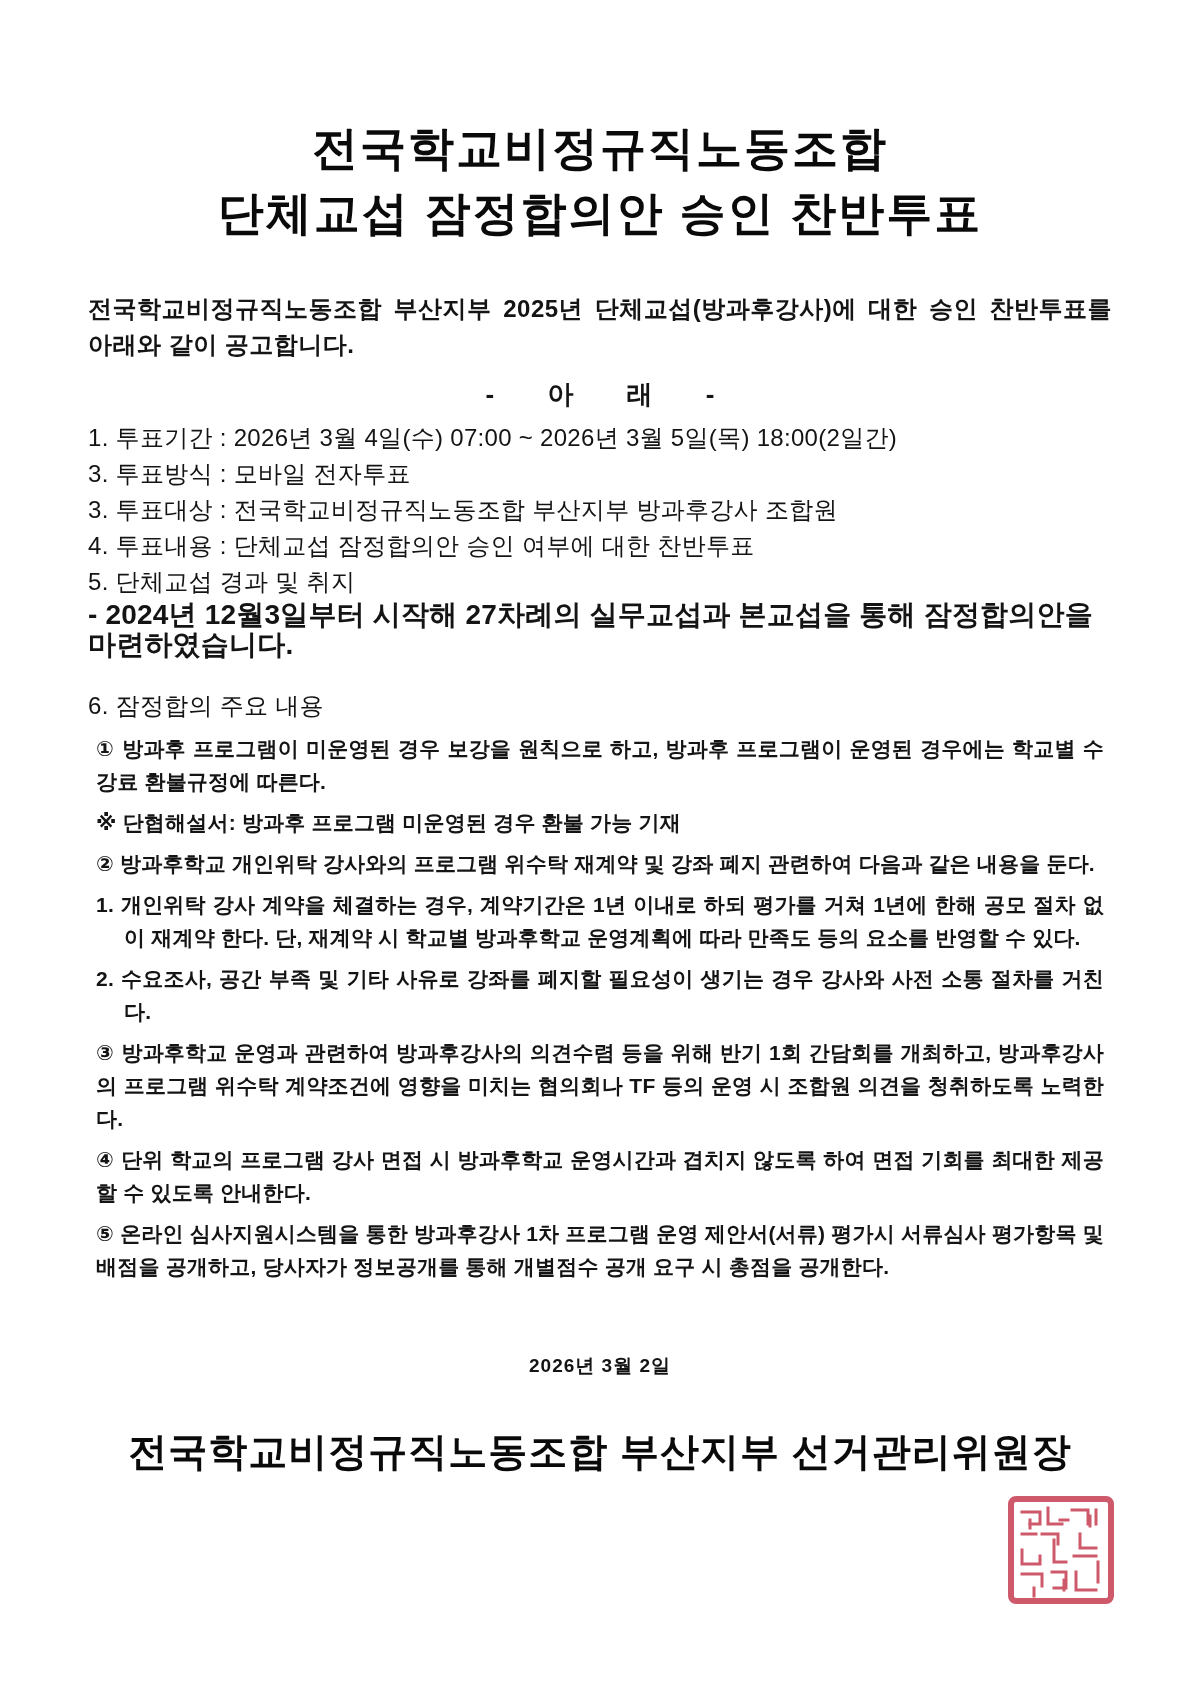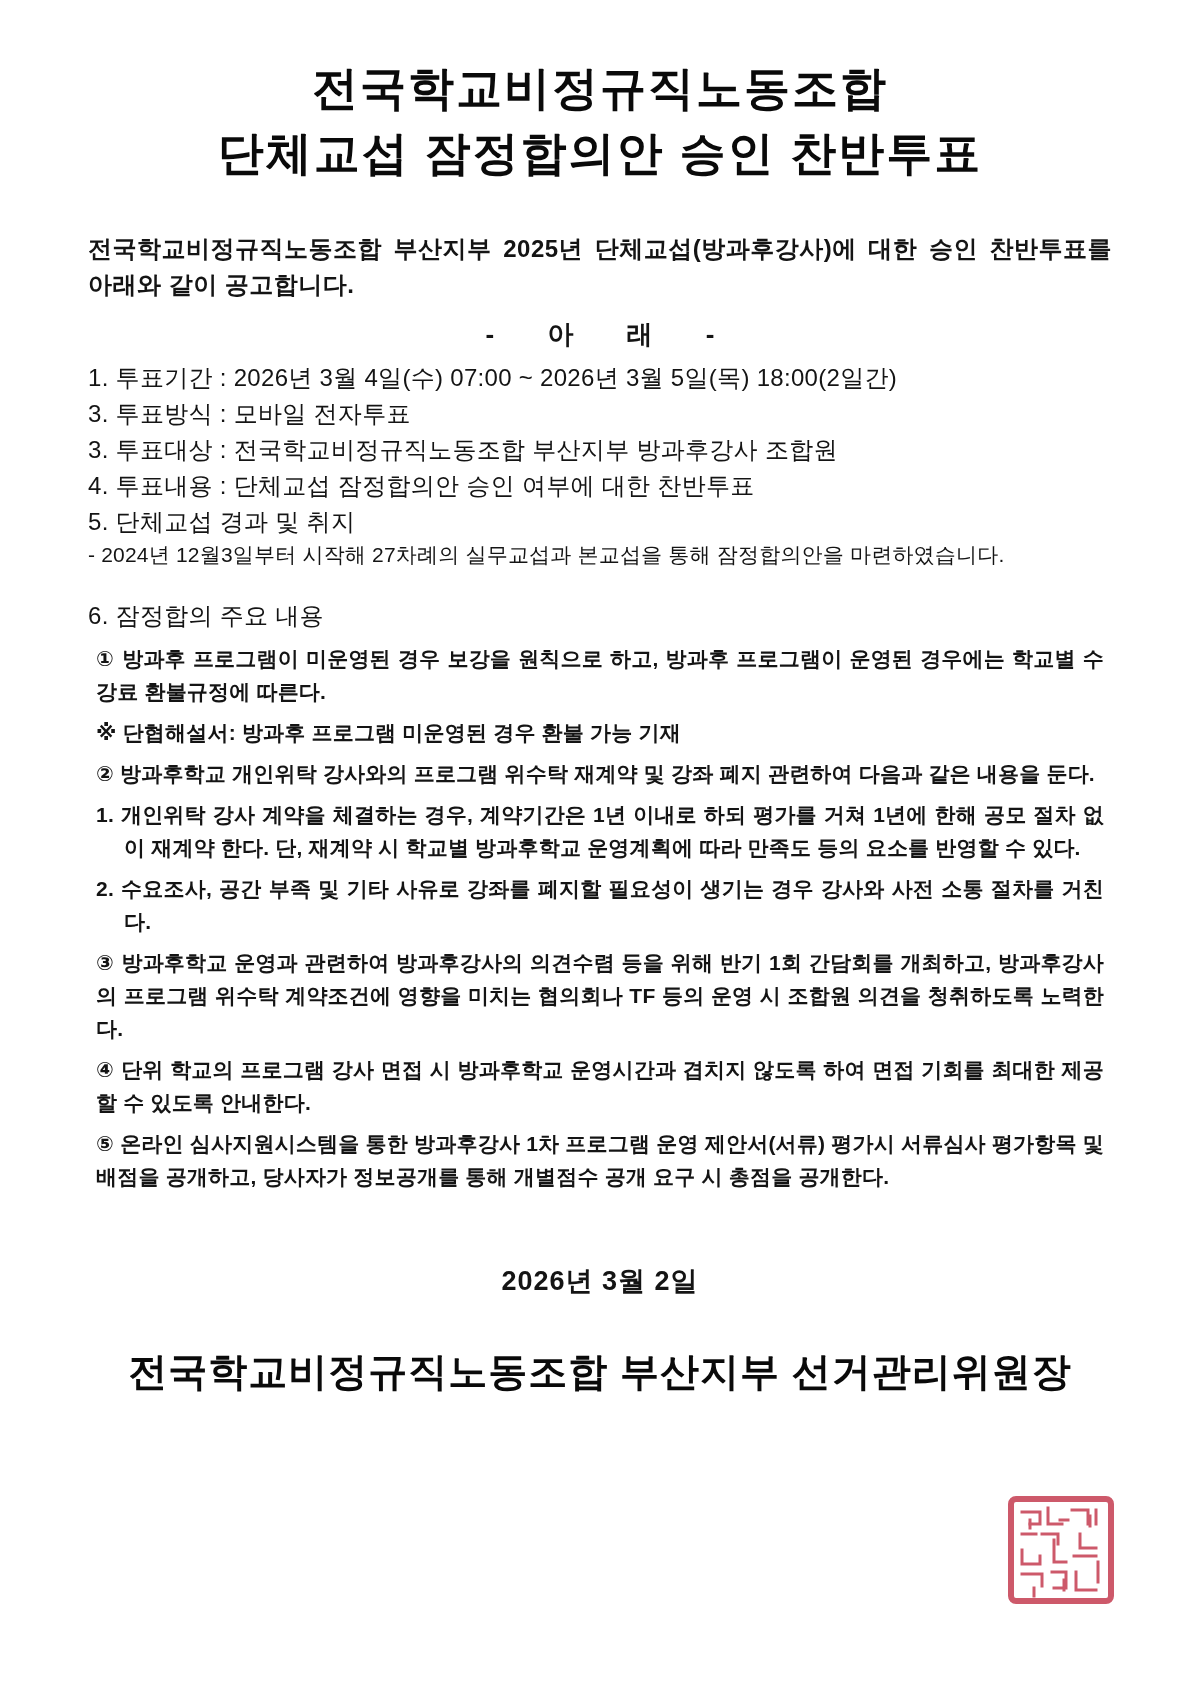--- a/index.html
+++ b/index.html
@@ -5,21 +5,21 @@
   html, body { margin: 0; padding: 0; }
   body {
     width: 1200px;
     height: 1697px;
     background: #ffffff;
     color: #141414;
     font-family: "Liberation Sans", "DejaVu Sans", sans-serif;
     position: relative;
     overflow: hidden;
   }
-  .page { padding: 56px 88px 0 88px; }
+  .page { padding: 116px 88px 0 88px; }
 
   .title {
     margin: 0 0 44px 0;
     text-align: center;
     font-size: 46px;
     font-weight: bold;
     letter-spacing: 2px;
     line-height: 1.42;
     color: #0a0a0a;
   }
@@ -45,22 +45,22 @@
   .vote-list { margin: 0; }
   .vote-list .item {
     margin: 0;
     font-size: 24px;
     font-weight: normal;
     line-height: 36px;
     letter-spacing: 0.3px;
   }
   .vote-list .detail {
     margin: 0;
-    font-size: 21px;
-    font-weight: normal;
+    font-size: 28px;
+    font-weight: bold;
     line-height: 30px;
     letter-spacing: 0.2px;
   }
   .gap-before { margin-top: 28px !important; }
 
   .section-header {
     margin: 78px 0 0 0;
     font-size: 21px;
     font-weight: bold;
     line-height: 33px;
@@ -76,21 +76,21 @@
     text-align: justify;
   }
   .prov.sub {
     padding-left: 28px;
     text-indent: -28px;
   }
 
   .date-line {
     margin: 70px 0 0 0;
     text-align: center;
-    font-size: 27px;
+    font-size: 19px;
     font-weight: bold;
     letter-spacing: 1px;
   }
   .signature-line {
     margin: 46px 0 0 0;
     text-align: center;
     font-size: 39px;
     font-weight: bold;
     letter-spacing: 1px;
     color: #0a0a0a;

